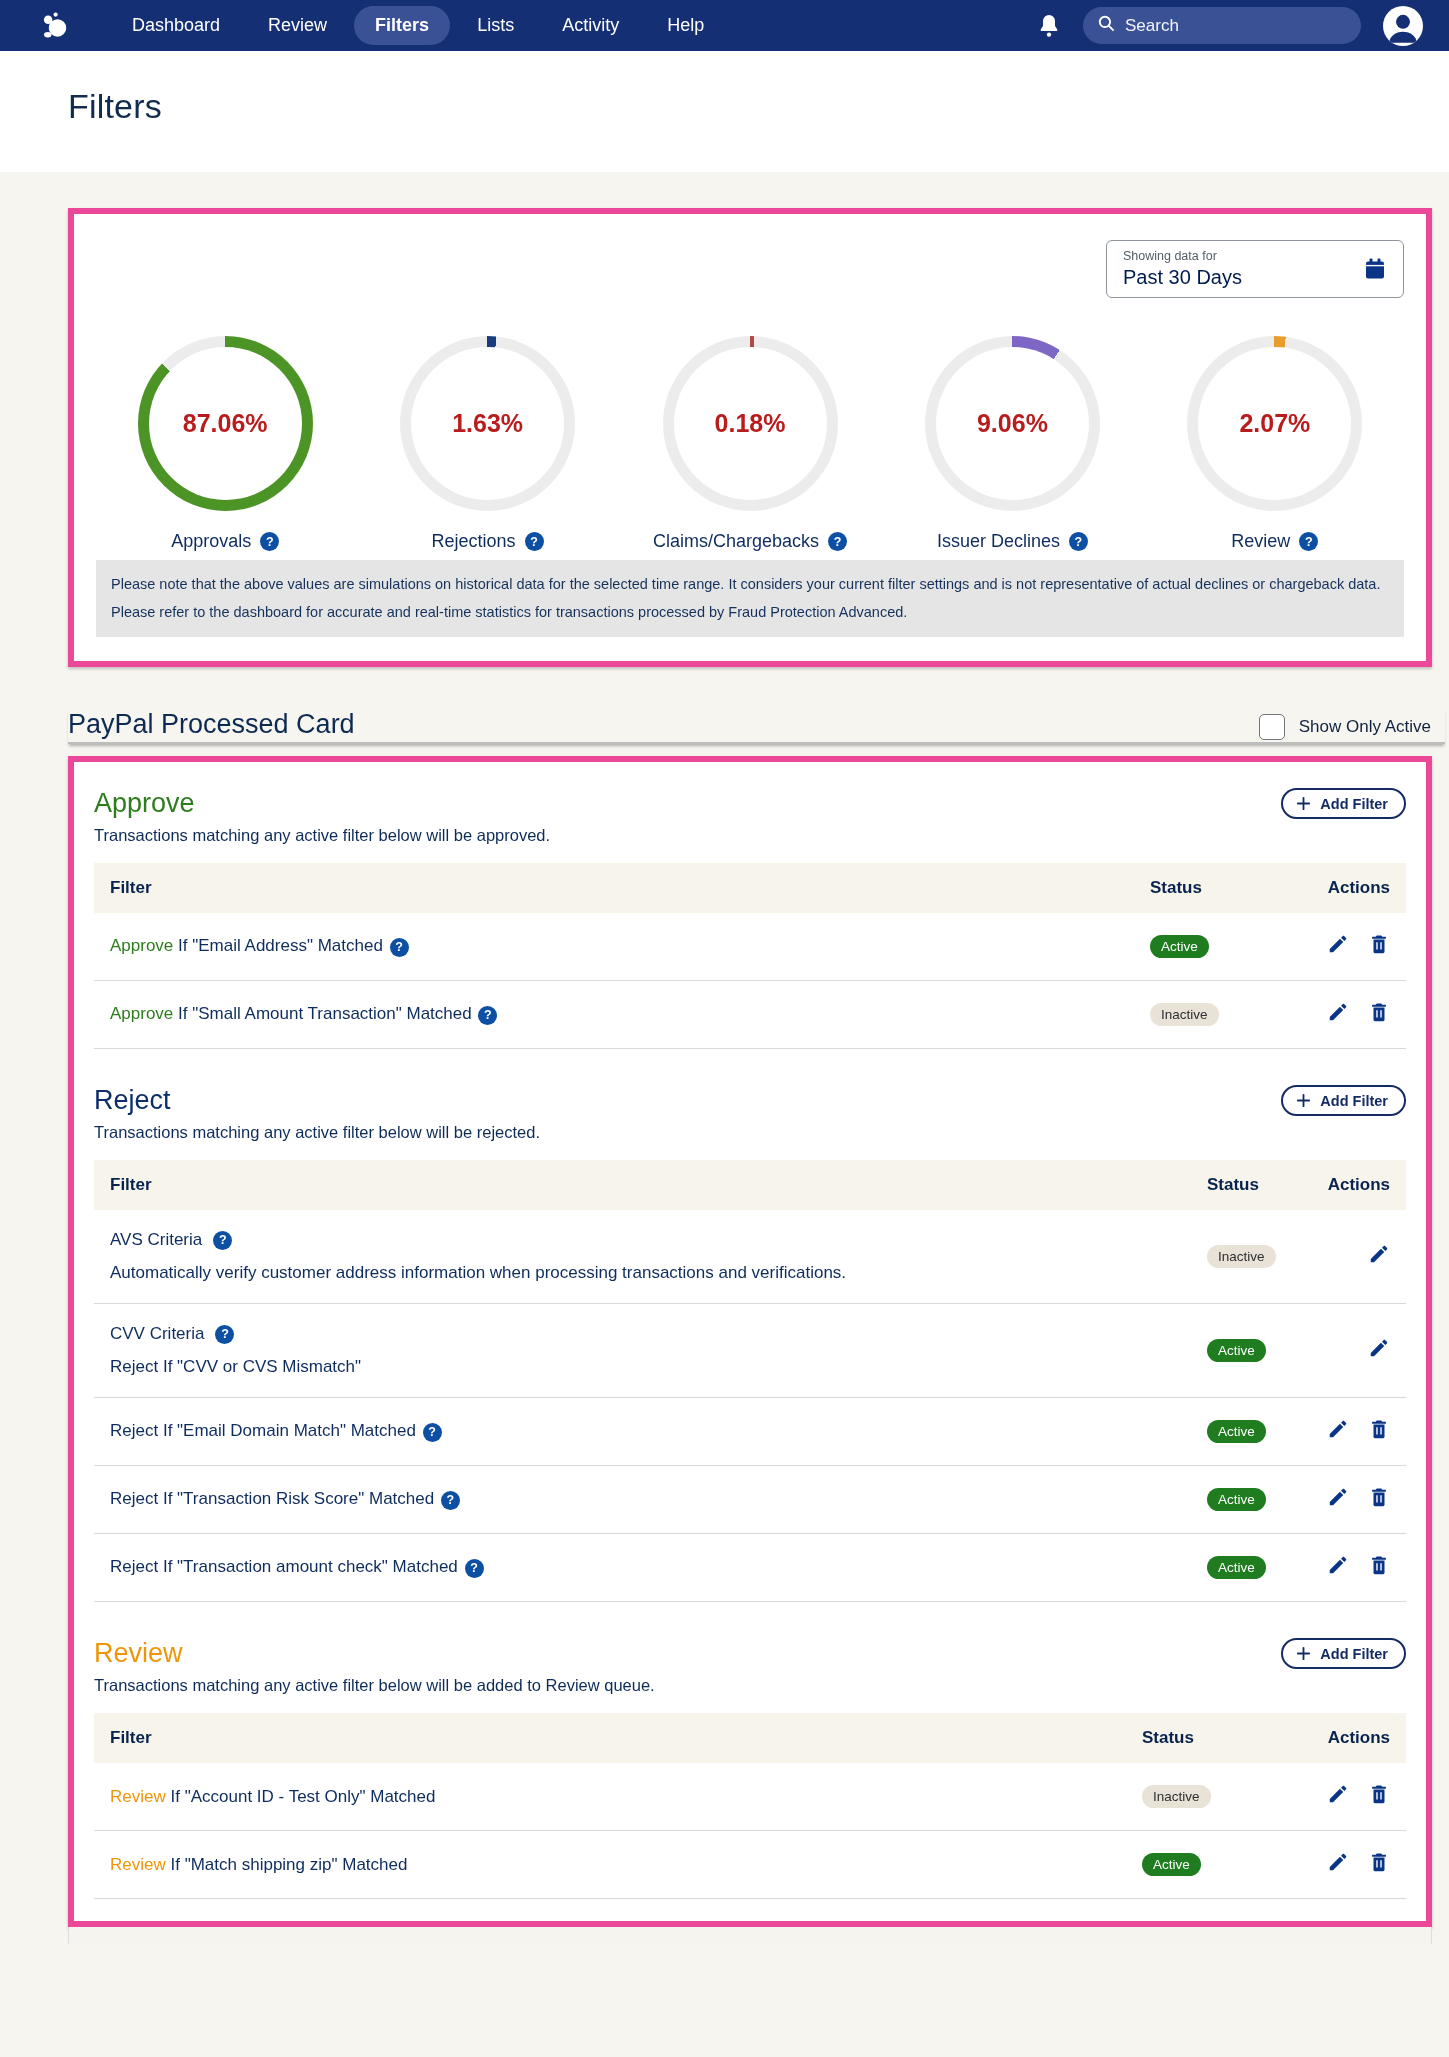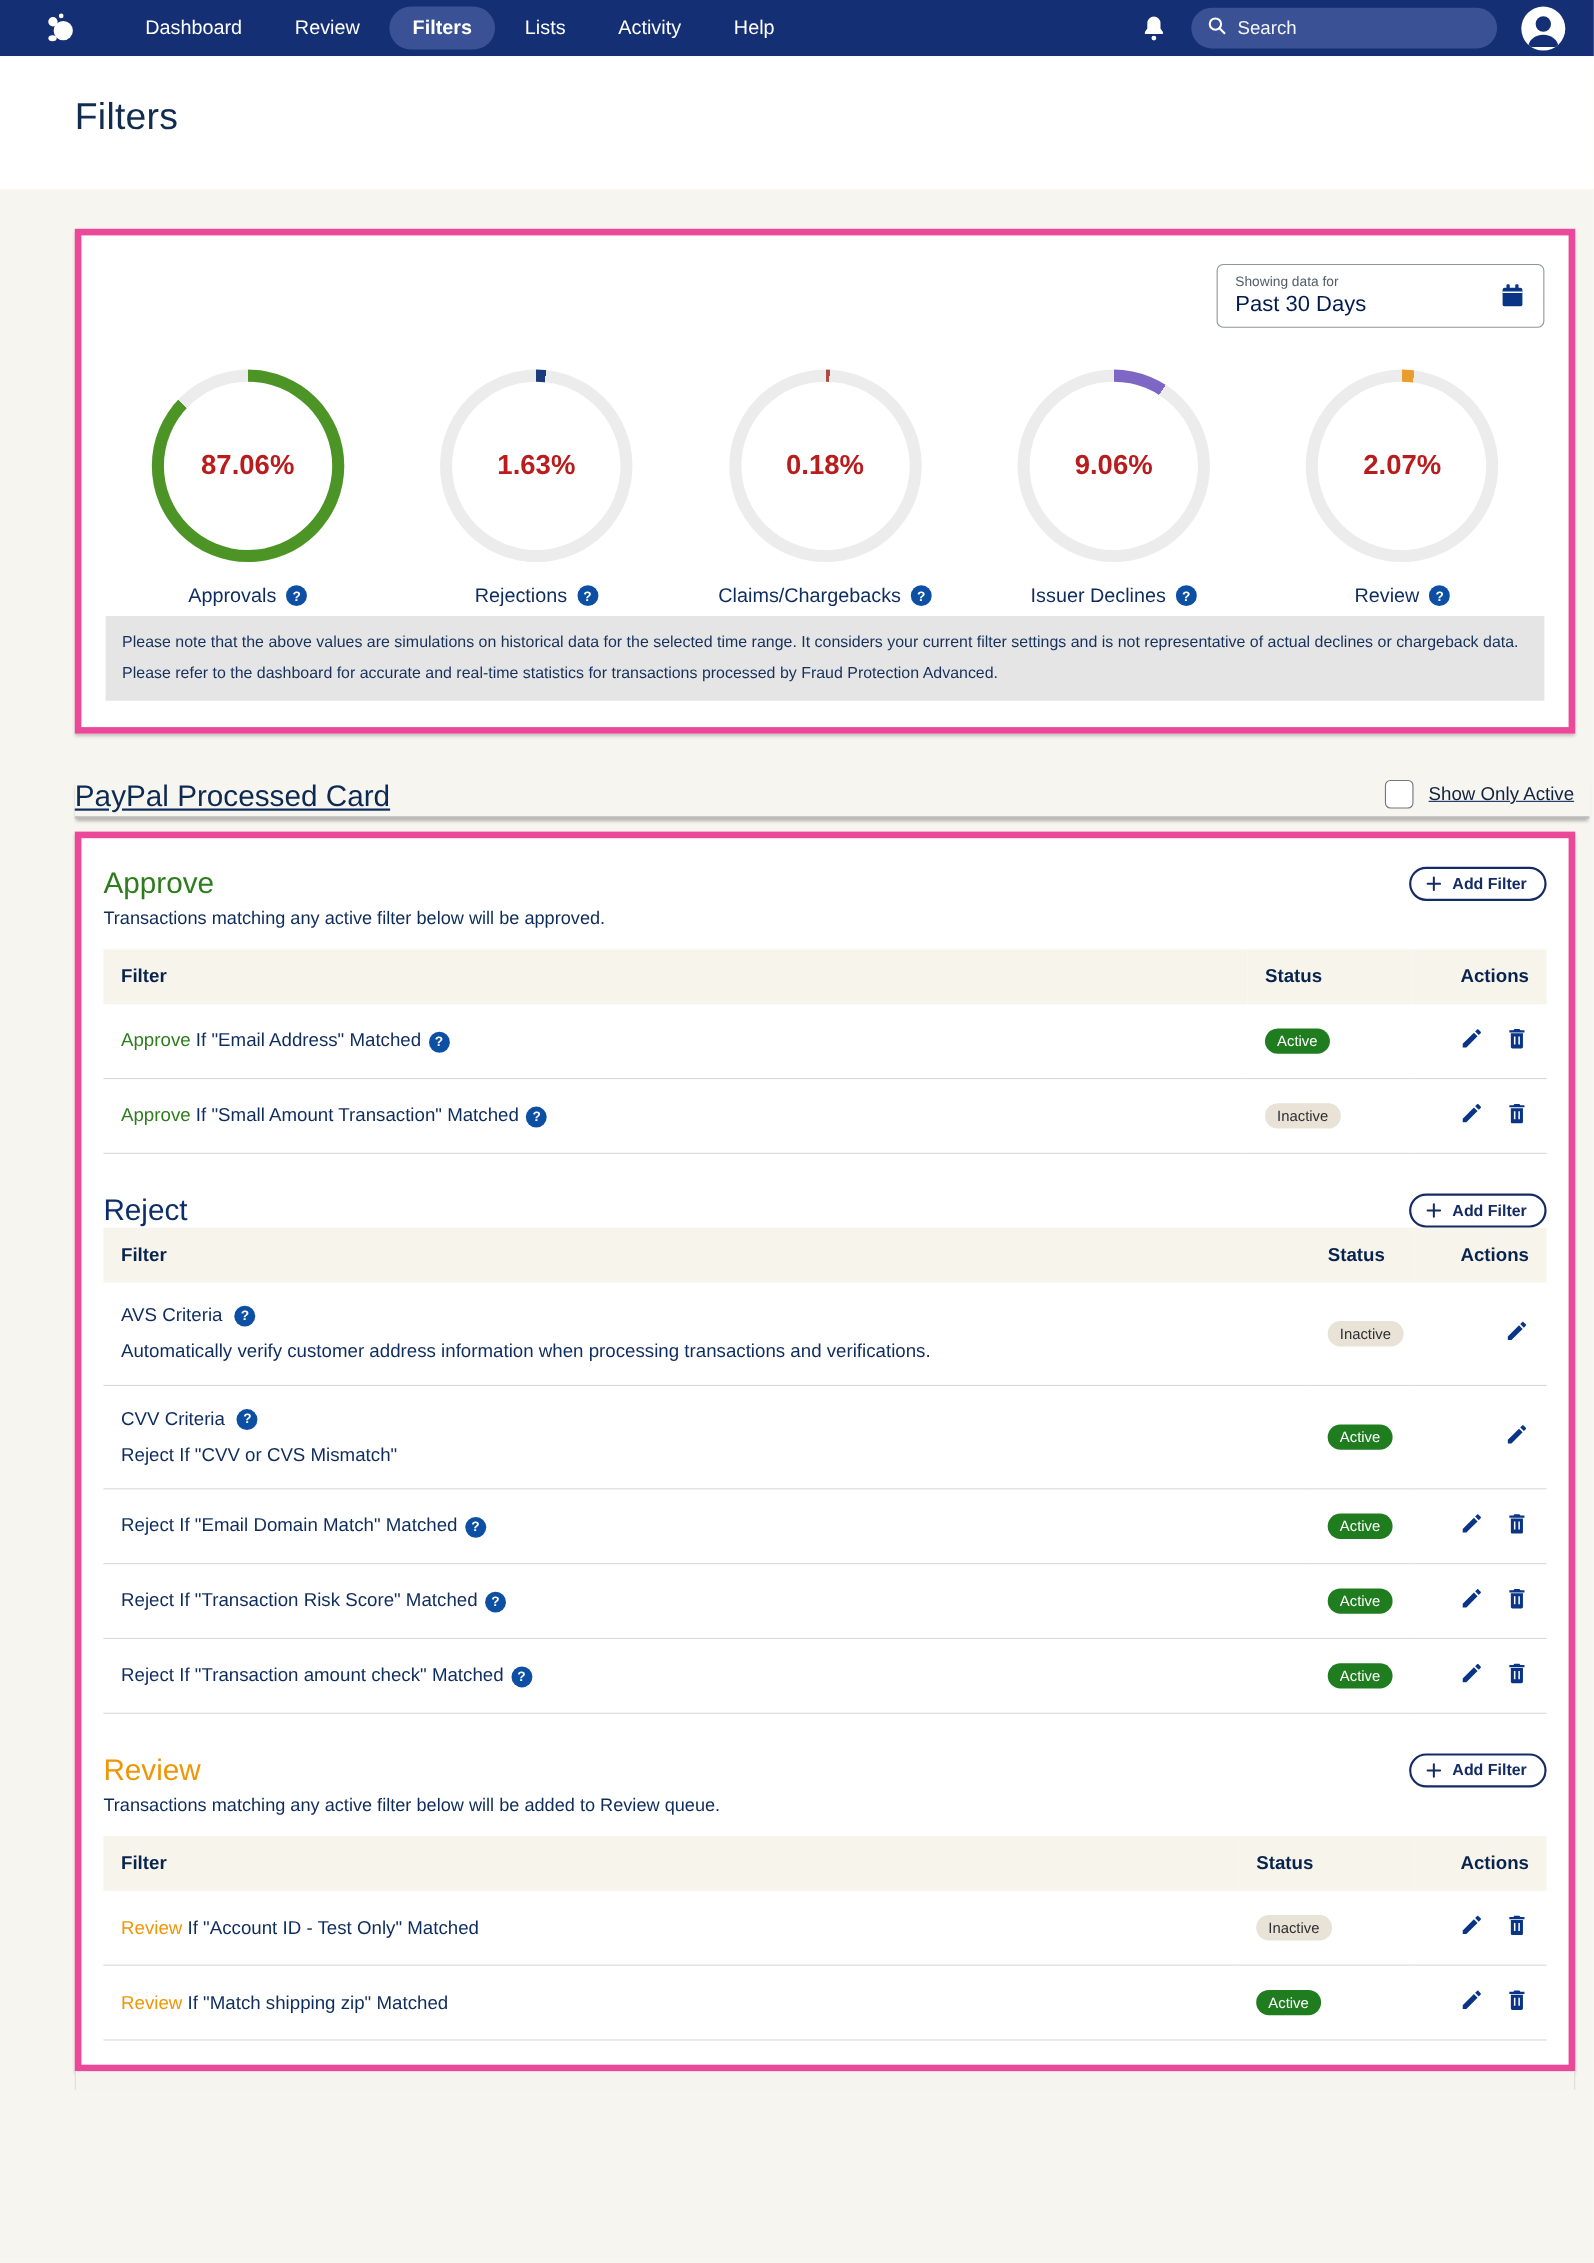--- a/index.html
+++ b/index.html
@@ -42,21 +42,21 @@
   .donut-label { font-size:18px; color:#0e2c5e; }
   .help-badge { width:19px; height:19px; border-radius:50%; background:#0c4fa3; color:#fff; font-size:12.5px; font-weight:bold; display:inline-flex; align-items:center; justify-content:center; cursor:pointer; flex:0 0 auto; }
   
   .totals { display:flex; margin-top:42px; }
   .total-col { flex:1 1 0; text-align:center; padding:6px 0 34px; }
   .total-col + .total-col { border-left:1px solid #cfcfcf; }
   .total-label { font-size:17px; font-weight:bold; color:#0c2b5e; }
   .total-value { font-size:21px; font-weight:bold; color:#0c2b5e; margin-top:17px; }
   .note { margin:8px 22px 0; background:#e5e5e5; padding:11px 15px; font-size:14.5px; line-height:1.9; color:#16325c; }
   
-  .section-bar { margin:42px 4px 0 68px; display:flex; align-items:flex-start; border-bottom:2px solid #bdbdbd; box-shadow:0 3px 3px -1px rgba(0,0,0,.28); padding-bottom:2px;text-decoration:underline; }
+  .section-bar { margin:42px 4px 0 68px; display:flex; align-items:flex-end; border-bottom:2px solid #bdbdbd; box-shadow:0 3px 3px -1px rgba(0,0,0,.28); padding-bottom:2px; }
   .section-bar h2 { font-size:27px; font-weight:400; color:#0d2a52; }
   .soa { margin-left:auto; display:flex; align-items:center; gap:14px; margin-bottom:0; margin-right:14px; }
   .checkbox { width:26px; height:26px; border:1.5px solid #70757a; border-radius:5px; background:#fff; cursor:pointer; flex:0 0 auto; }
   .soa-label { font-size:17px; color:#10233f; }
   
   .main-card { margin:12px 17px 0 68px; padding:26px 20px 22px; }
   .filter-section + .filter-section { margin-top:36px; }
   .sec-head { display:flex; align-items:center; }
   .sec-head h3 { font-size:27px; font-weight:400; }
   .add-filter-btn { margin-left:auto; display:inline-flex; align-items:center; gap:8px; background:#fff; border:2px solid #142b63; border-radius:17px; padding:5px 16px 5px 12px; font-family:inherit; font-size:14.5px; font-weight:bold; color:#142b63; cursor:pointer; }
@@ -279,20 +279,21 @@
     <section class="filter-section">
       <div class="sec-head">
         <h3 style="color: rgb(13, 45, 107);">Reject</h3>
         <button class="add-filter-btn">
           <svg width="17" height="17" viewBox="0 0 24 24" fill="none" stroke="#142b63" stroke-width="2.6" stroke-linecap="round">
             <path d="M12 4v16M4 12h16"></path>
           </svg>
           <span>Add Filter</span>
         </button>
       </div>
+      <p class="sec-sub">Transactions matching any active filter below will be rejected.</p>
       <table class="filters-table tbl-reject">
         <colgroup>
           <col class="c-filter">
           <col class="c-status">
           <col class="c-actions">
         </colgroup>
         <thead>
           <tr>
             <th class="col-filter">Filter</th>
             <th class="col-status">Status</th>

